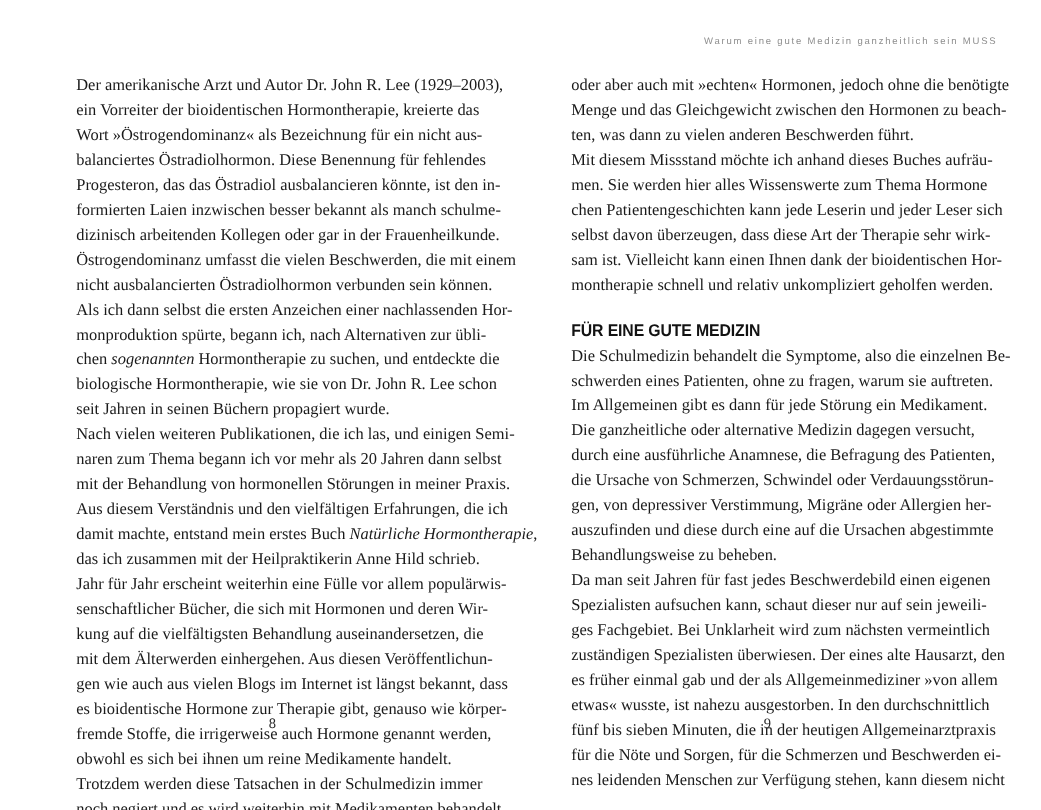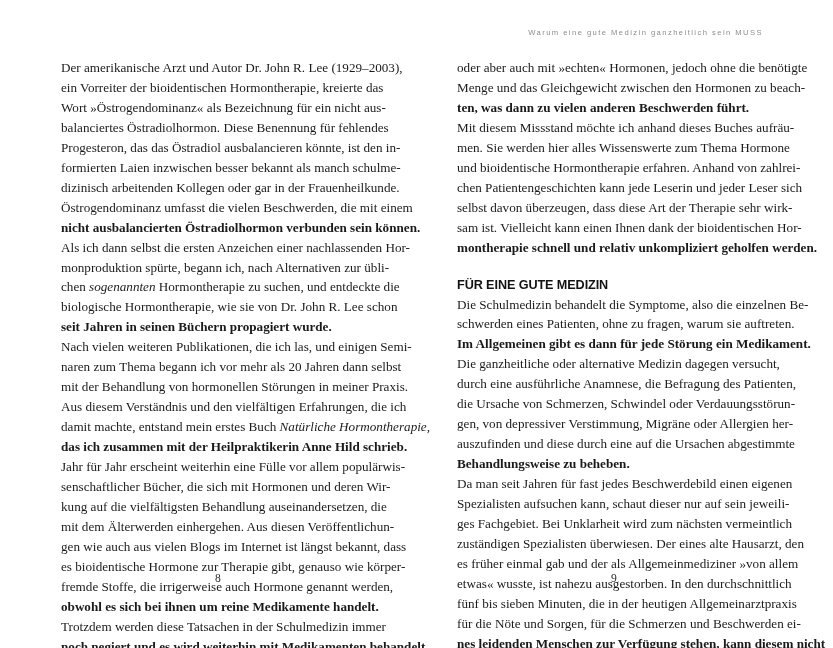--- a/index.html
+++ b/index.html
@@ -13,21 +13,21 @@
     height: 648px;
     background: #ffffff;
     overflow: hidden;
     font-family: "Liberation Serif", "DejaVu Serif", serif;
   }
 
   
   .running-head {
     position: absolute;
     top: 28px;
-    left: 449px;
+    left: 484px;
     width: 314px;
     text-align: right;
     font-family: "Liberation Sans", "DejaVu Sans", sans-serif;
     font-size: 7.6px;
     letter-spacing: 1.45px;
     color: #8d8d8d;
     white-space: nowrap;
   }
 
   
@@ -52,21 +52,20 @@
   }
   
   .ln {
     display: block;
     text-align: justify;
     text-align-last: justify;
     white-space: nowrap;
   }
   .ln.last {
     text-align-last: left;
-    font-weight: bold;
   }
   .ln i, .ln em {
   }
 
   
   .section-heading {
     font-family: "Liberation Sans Narrow", "Liberation Sans", "DejaVu Sans Condensed", "DejaVu Sans", sans-serif;
     font-weight: bold;
     font-size: 13.6px;
     line-height: 16px;
@@ -146,21 +145,20 @@
   <div class="col right">
     <div>
         <p>
           <span class="ln">oder aber auch mit »echten« Hormonen, jedoch ohne die benötigte</span>
           <span class="ln">Menge und das Gleichgewicht zwischen den Hormonen zu beach-</span>
           <span class="ln last">ten, was dann zu vielen anderen Beschwerden führt.</span>
         </p>
         <p>
           <span class="ln">Mit diesem Missstand möchte ich anhand dieses Buches aufräu-</span>
           <span class="ln">men. Sie werden hier alles Wissenswerte zum Thema Hormone</span>
-          <span class="ln">und bioidentische Hormontherapie erfahren. Anhand von zahlrei-</span>
           <span class="ln">chen Patientengeschichten kann jede Leserin und jeder Leser sich</span>
           <span class="ln">selbst davon überzeugen, dass diese Art der Therapie sehr wirk-</span>
           <span class="ln">sam ist. Vielleicht kann einen Ihnen dank der bioidentischen Hor-</span>
           <span class="ln last">montherapie schnell und relativ unkompliziert geholfen werden.</span>
         </p>
       </div>
     <div class="section-heading">FÜR EINE GUTE MEDIZIN</div>
     <div>
         <p>
           <span class="ln">Die Schulmedizin behandelt die Symptome, also die einzelnen Be-</span>

